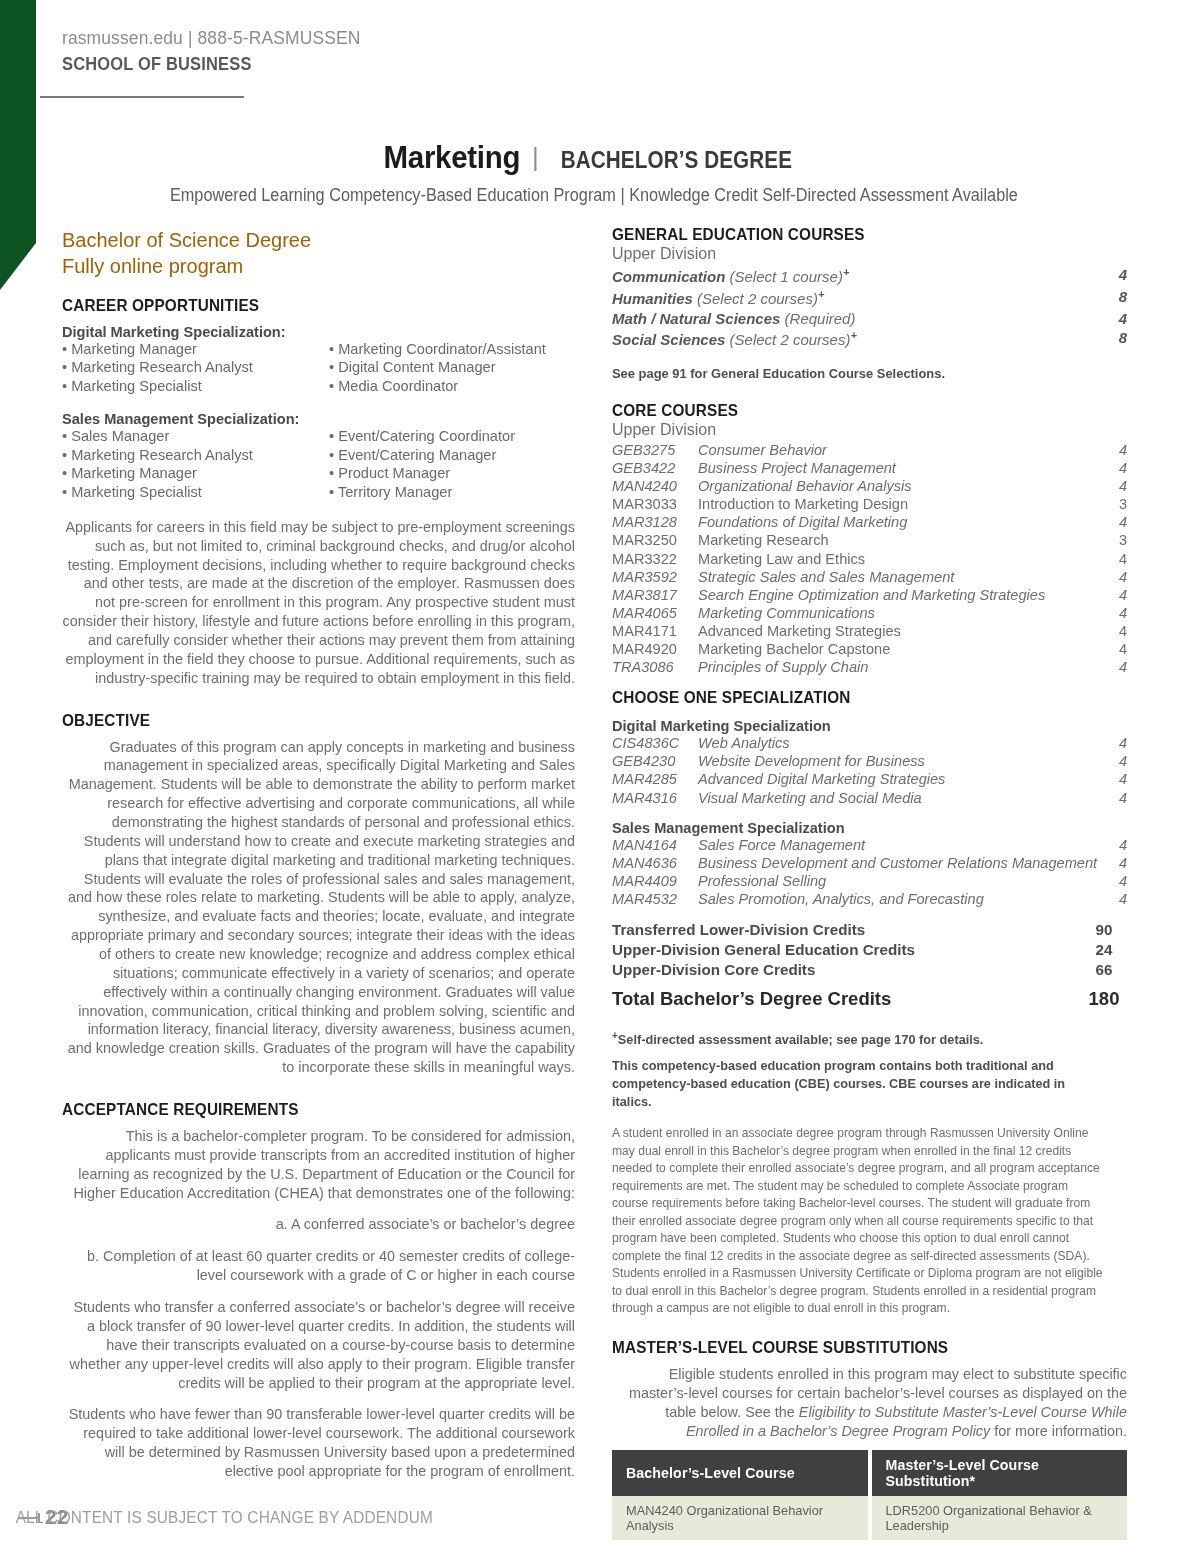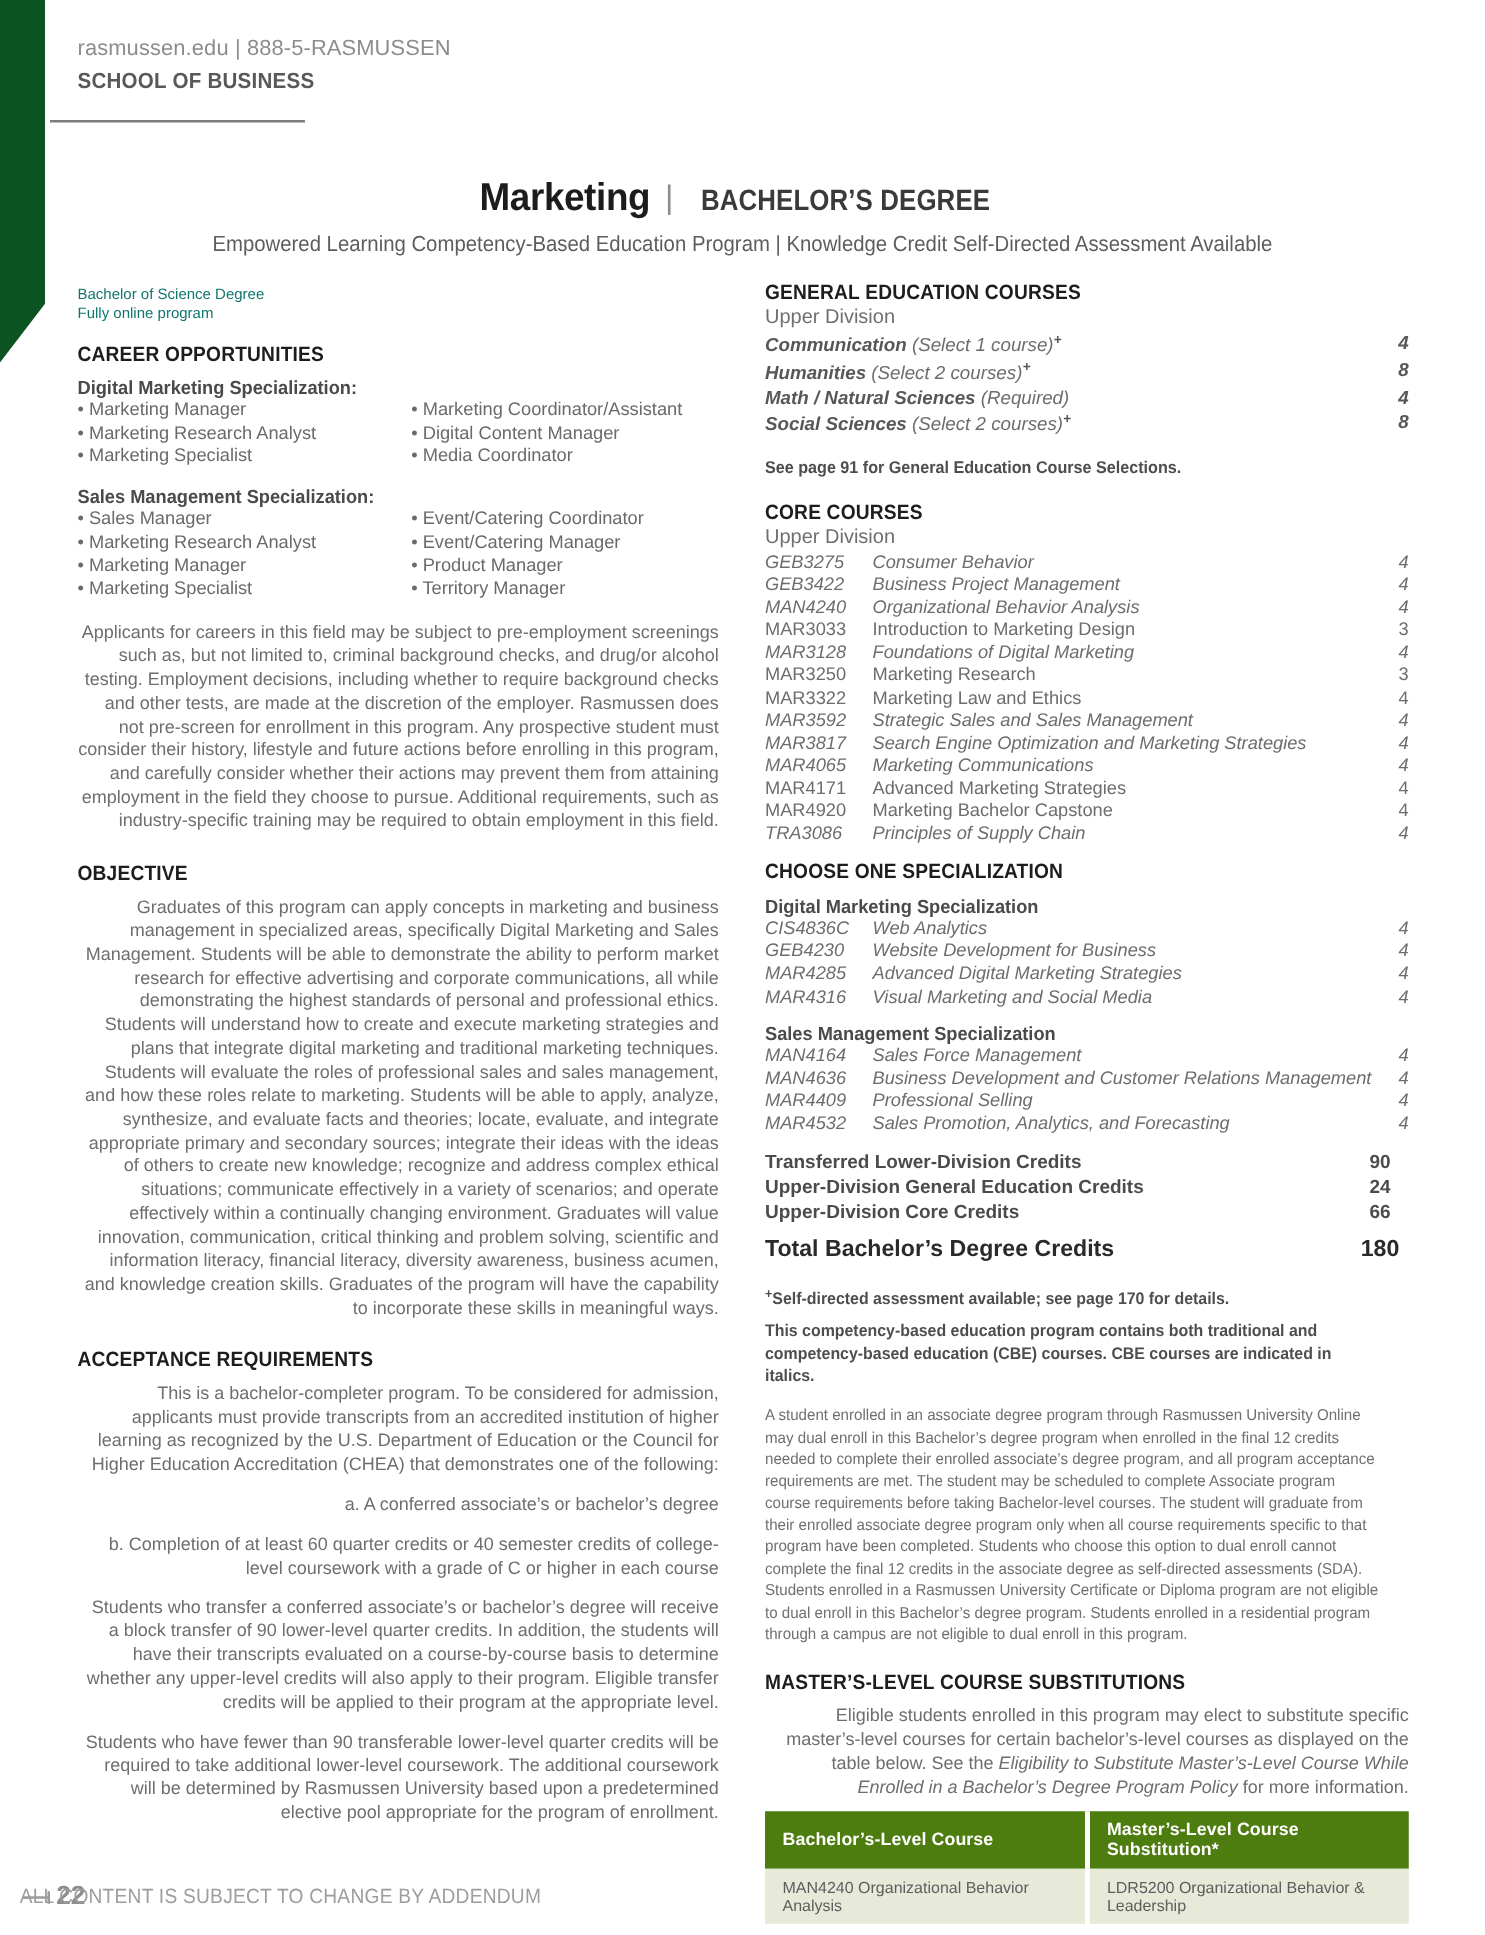--- a/index.html
+++ b/index.html
@@ -118,23 +118,23 @@
   }
   .col-right {
     position: absolute;
     left: 612px;
     top: 225px;
     width: 515px;
   }
 
   
   .plain {
-    font-size: 12px;
+    font-size: 20px;
     line-height: 1.29;
-    color: #0f766e;
+    color: #a16207;
   }
   .sec-head {
     font-size: 16.5px;
     font-weight: bold;
     color: #1d1d1d;
     letter-spacing: .15px;
     transform: scaleX(.93);
     transform-origin: left center;
     display: block;
     white-space: nowrap;
@@ -247,21 +247,21 @@
   }
 
   
   .subs-table {
     border-collapse: collapse;
     width: 515px;
     table-layout: fixed;
     margin-top: 10px;
   }
   .subs-table th {
-    background: #4d7c0f;
+    background: #404040;
     color: #ffffff;
     font-size: 14.2px;
     font-weight: bold;
     text-align: left;
     padding: 7px 0 7px 14px;
     border-right: 4px solid #ffffff;
     letter-spacing: .1px;
   }
   .subs-table th:last-child { border-right: none; }
   .subs-table td {

